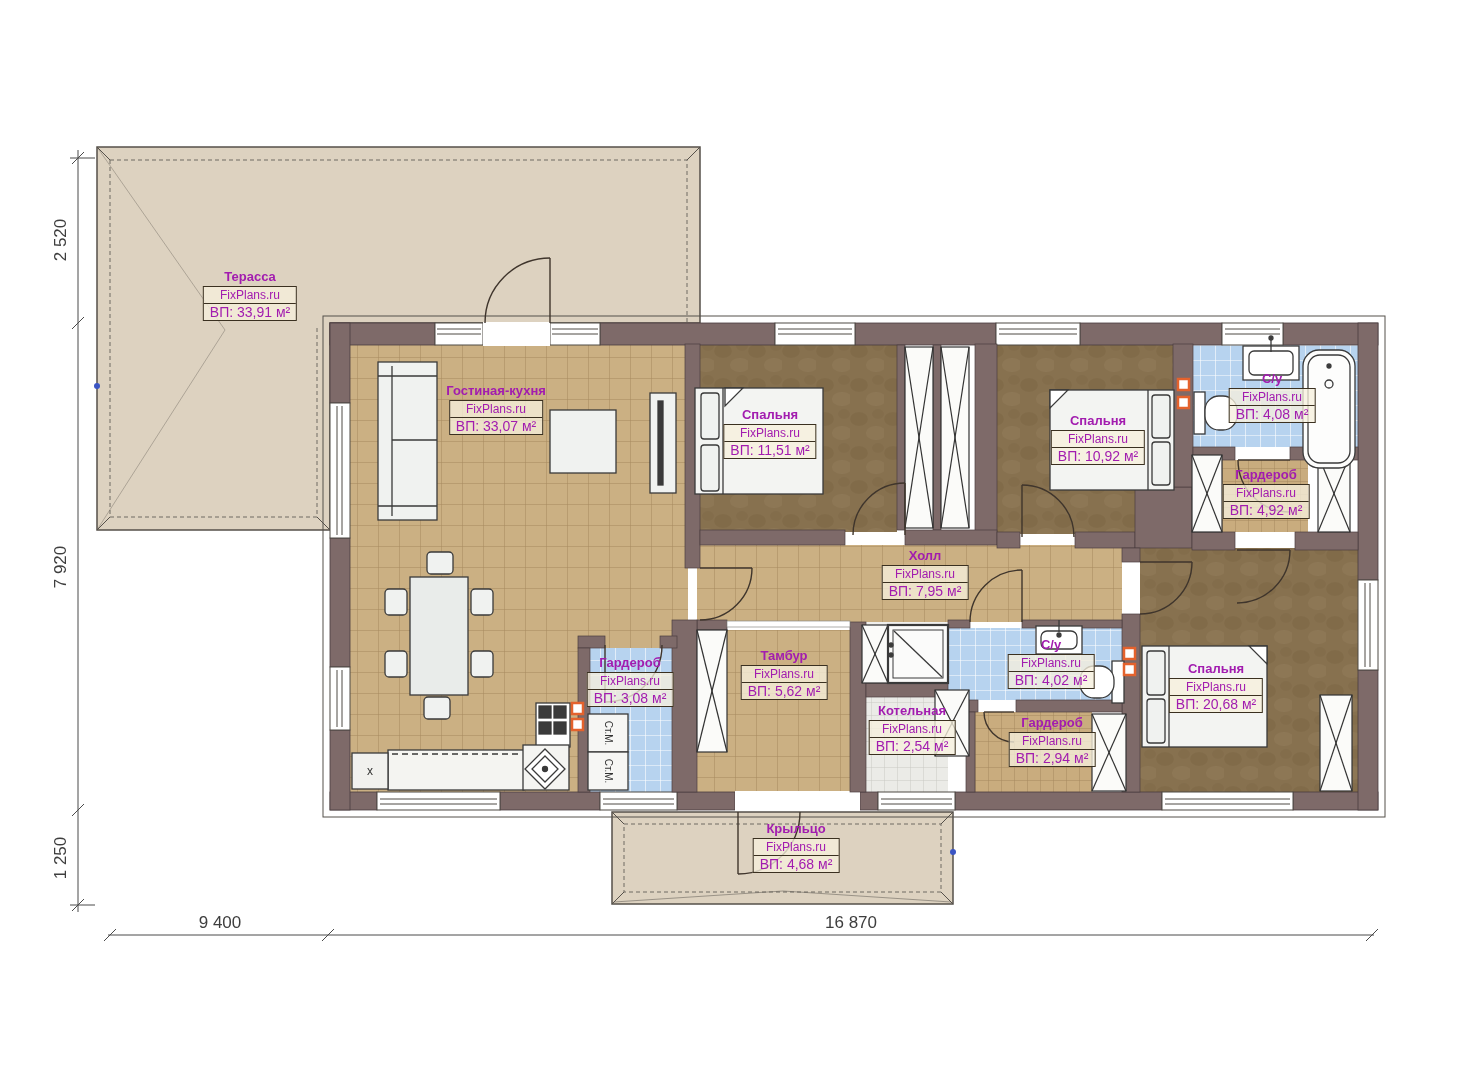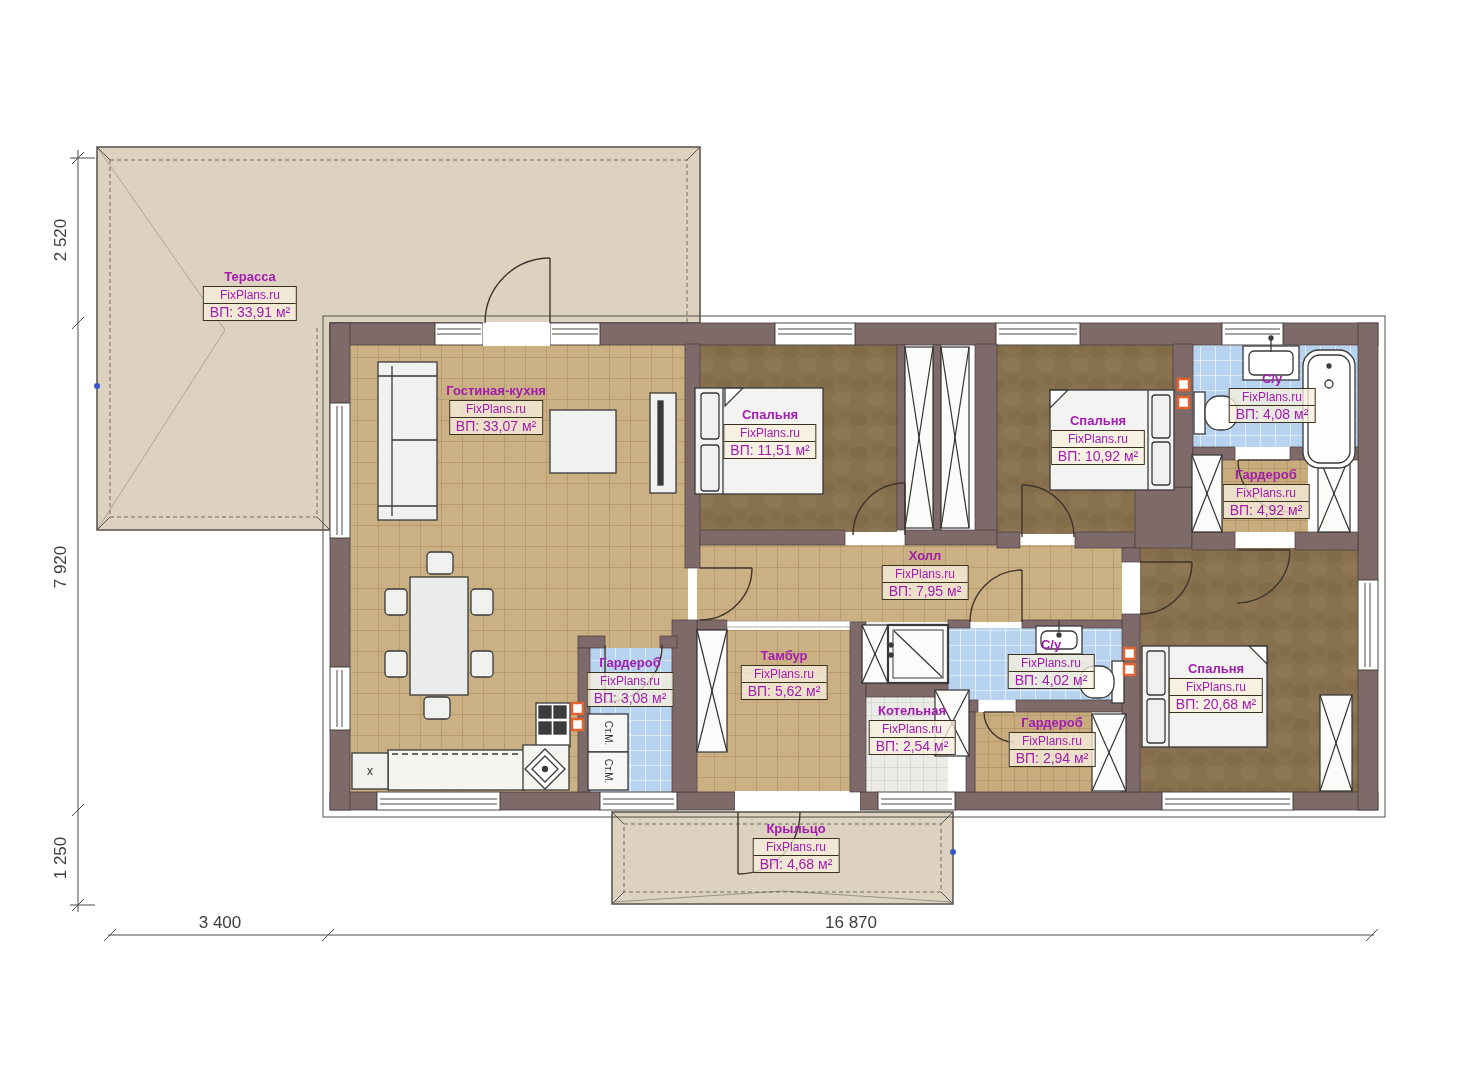--- a/index.html
+++ b/index.html
@@ -482,20 +482,20 @@
 </div>
 <div class="room-label" style="left:796px;top:822px">
   <div class="rl-title">Крыльцо</div>
   <div class="rl-box"><div class="rl-wm">FixPlans.ru</div>
   <div class="rl-area">ВП: 4,68 м²</div></div>
 </div>
 
 <div class="dim-label dim-v" style="left:61px;top:240px">2 520</div>
 <div class="dim-label dim-v" style="left:61px;top:567px">7 920</div>
 <div class="dim-label dim-v" style="left:61px;top:858px">1 250</div>
-<div class="dim-label dim-h" style="left:220px;top:913px">3 400</div>
+<div class="dim-label dim-h" style="left:220px;top:913px">9 400</div>
 <div class="dim-label dim-h" style="left:851px;top:913px">16 870</div>
 
 <div class="appliance-label" style="left:608px;top:733px;transform:translate(-50%,-50%) rotate(90deg)">Ст.М.</div>
 <div class="appliance-label" style="left:608px;top:771px;transform:translate(-50%,-50%) rotate(90deg)">Ст.М.</div>
 <div class="appliance-label" style="left:370px;top:771px;transform:translate(-50%,-50%);font-size:12px">х</div>
 
 </div>
 
 </body></html>

